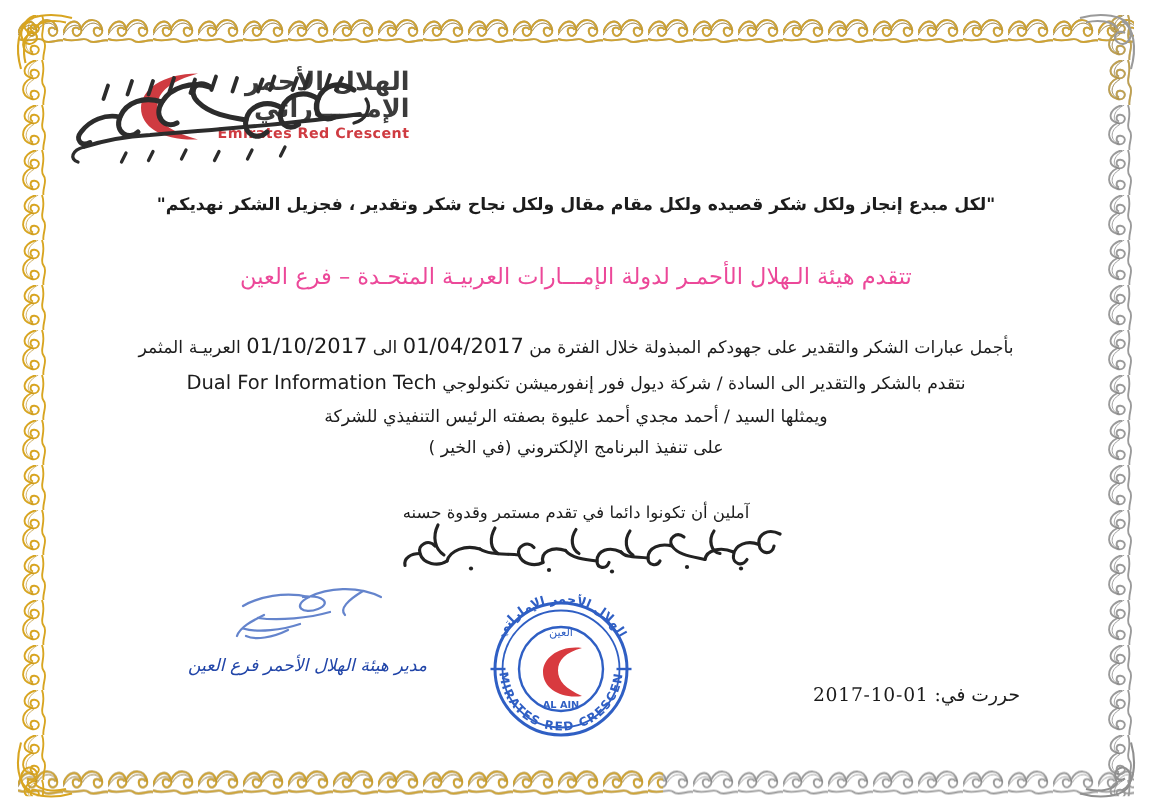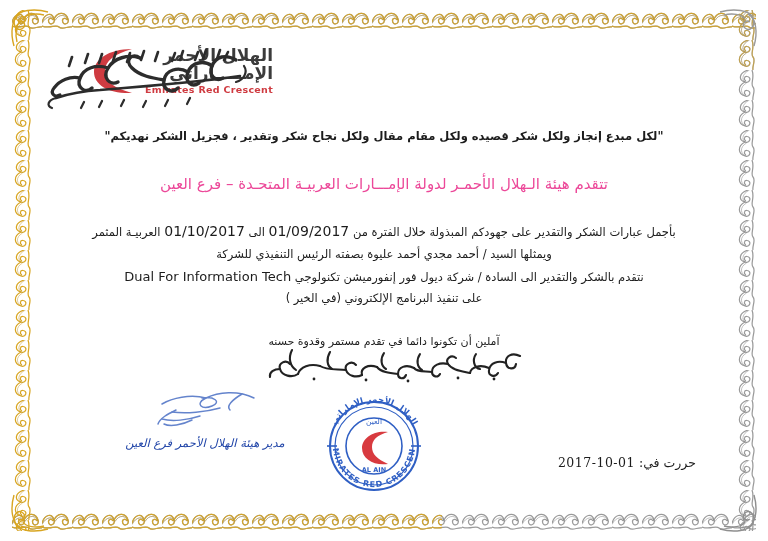--- a/index.html
+++ b/index.html
@@ -207,21 +207,21 @@
     left: 318px;
     top: 396px;
     width: 112px;
     height: 96px;
   }
   .stamp svg { width: 100%; height: 100%; }
 
   
   .date-line {
     position: absolute;
-    right: 72px;
+    right: 88px;
     top: 455px;
     direction: rtl;
     font-size: 12.5px;
     color: #1c1c1c;
     white-space: nowrap;
     font-family: "DejaVu Serif", "Liberation Serif", serif;
   }
   .date-line .dval {
     direction: ltr;
     unicode-bidi: embed;
@@ -410,30 +410,30 @@
 
   <div class="body-area">
 
     <div class="quote-line">"لكل مبدع إنجاز ولكل شكر قصيده  ولكل مقام مقال ولكل نجاح شكر وتقدير ، فجزيل الشكر نهديكم"</div>
 
     <div class="org-line">تتقدم هيئة الـهلال الأحمـر لدولة الإمـــارات العربيـة المتحـدة – فرع العين</div>
 
     <div class="para-main">
       <div>
         <span>بأجمل عبارات الشكر والتقدير على جهودكم المبذولة خلال الفترة من</span>
-        <span class="datenum">01/09/2017</span>
+        <span class="datenum">01/04/2017</span>
         <span>الى</span>
         <span class="datenum">01/10/2017</span>
         <span>العربيـة المثمر</span>
       </div>
-      <div>ويمثلها السيد / أحمد مجدي أحمد عليوة بصفته الرئيس التنفيذي للشركة</div>
       <div>
         <span>نتقدم بالشكر والتقدير الى السادة / شركة ديول فور إنفورميشن تكنولوجي</span>
         <span class="ltr">Dual For Information Tech</span>
       </div>
+      <div>ويمثلها السيد / أحمد مجدي أحمد عليوة بصفته الرئيس التنفيذي للشركة</div>
       <div>على تنفيذ البرنامج الإلكتروني (في الخير )</div>
     </div>
 
     <div class="para-closing">
       <div>آملين أن تكونوا دائما في تقدم مستمر وقدوة حسنه</div>
     </div>
   </div>
 
   <div class="closing-script" title="وتفضلوا بقبول وافر الاحترام">
     <svg viewBox="0 0 268 44" aria-hidden="true">

